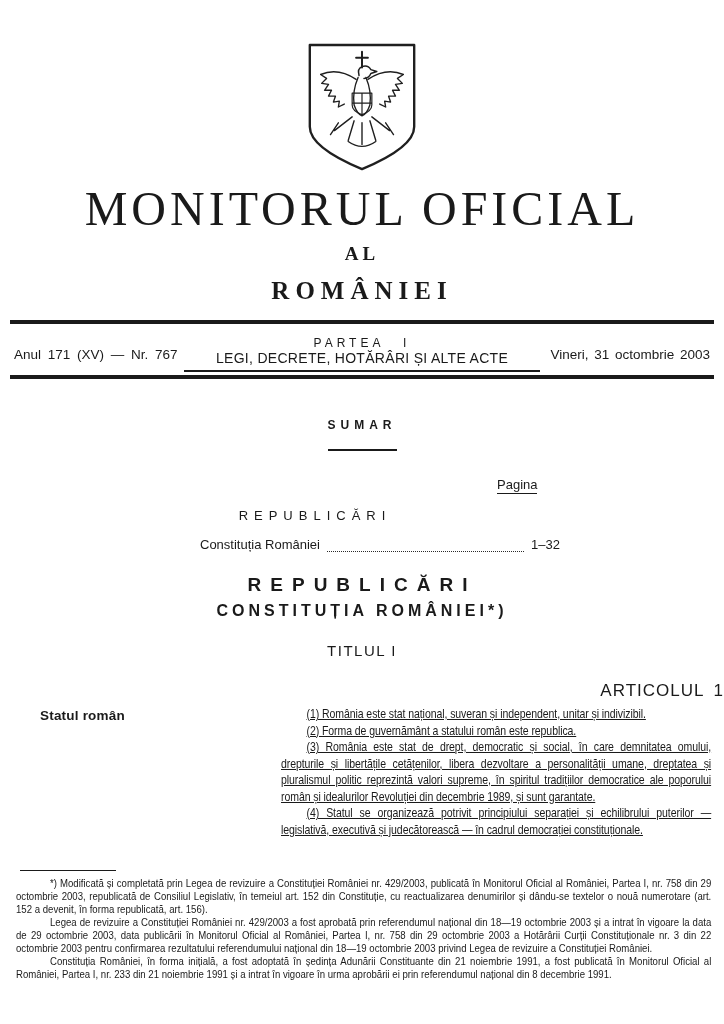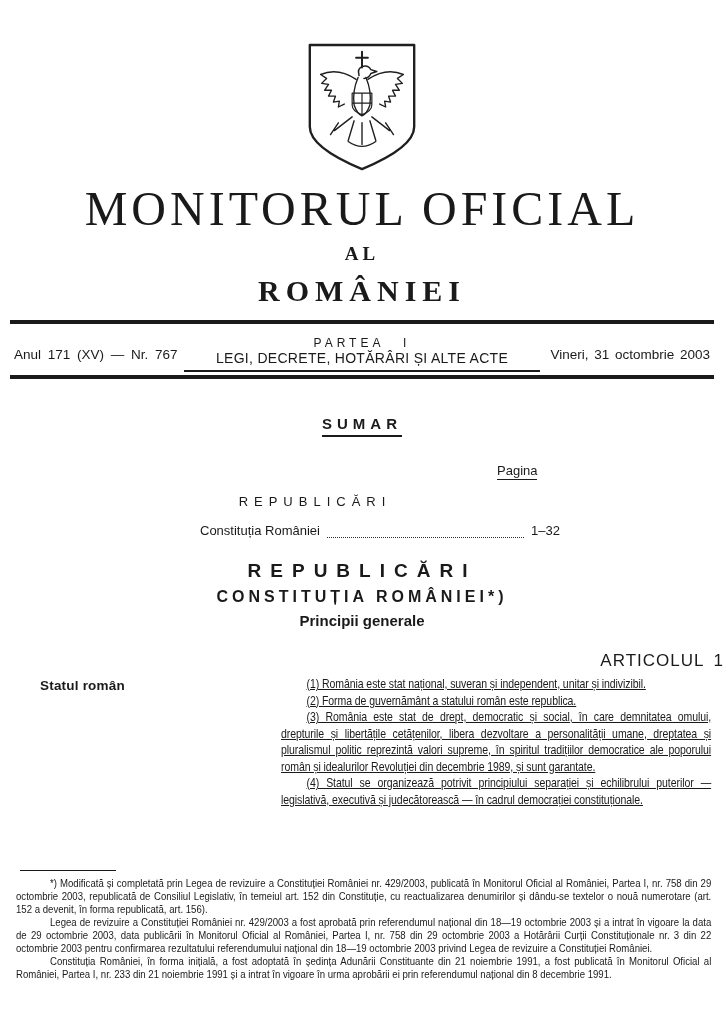--- a/index.html
+++ b/index.html
@@ -13,34 +13,34 @@
     background:var(--paper);color:var(--ink);
     font-family:"Liberation Sans","DejaVu Sans",sans-serif;
     margin:0 auto;
   }
   
   .emblem-wrap{text-align:center;padding-top:42px;height:172px;}
   
   .masthead{font-family:"Liberation Serif","DejaVu Serif",serif;text-align:center;}
   .masthead-title{margin-top:10px;font-size:48px;line-height:54px;letter-spacing:4px;white-space:nowrap;}
   .masthead-al{margin-top:7px;font-size:19px;line-height:22px;letter-spacing:4px;font-weight:600;}
-  .masthead-sub{margin-top:7px;font-size:30px;line-height:38px;letter-spacing:6px;font-weight:600;}
+  .masthead-sub{margin-top:7px;font-size:25px;line-height:38px;letter-spacing:6px;font-weight:600;}
   
   .issue-bar{margin-top:10px;}
   .rule-top{border-top:4px solid var(--ink);margin:0 10px;}
   .issue-row{display:flex;align-items:center;padding:12px 14px 0;}
   .issue-left{flex:1;font-size:13.5px;word-spacing:3px;}
   .issue-center{width:356px;text-align:center;border-bottom:2px solid var(--ink);padding-bottom:3px;}
   .issue-part{font-weight:normal;font-size:12px;letter-spacing:4px;word-spacing:12px;line-height:14px;}
   .issue-contents{font-weight:normal;font-size:14px;letter-spacing:.3px;line-height:17px;}
   .issue-right{flex:1;text-align:right;font-size:13.5px;word-spacing:2px;}
   .rule-double{margin:3px 10px 0;height:2px;border-top:2px solid var(--ink);border-bottom:2px solid var(--ink);}
   
   .sumar-heading{text-align:center;margin-top:36px;}
-  .sumar-heading span{display:inline-block;font-weight:bold;font-size:15px;letter-spacing:5px;border-bottom:2px solid var(--ink);padding-bottom:3px;}
+  .sumar-heading span{display:inline-block;font-weight:bold;font-size:12px;letter-spacing:5px;border-bottom:2px solid var(--ink);padding-bottom:17px;}
   .summary-inner{width:630px;}
   .pagina-row{margin-top:24px;padding-left:497px;}
   .pagina-row span{display:inline-block;font-size:13px;border-bottom:1.5px solid var(--ink);padding-bottom:1px;}
   .section-label{margin-top:14px;text-align:center;font-size:13px;letter-spacing:6px;}
   .toc-row{display:flex;align-items:baseline;margin:14px 0 0 200px;width:360px;font-size:13px;}
   .toc-dots{flex:1;border-bottom:1.6px dotted #2a2a2a;margin:0 7px;align-self:flex-end;height:4px;}
   .toc-pages{white-space:nowrap;}
   
   .doc-republicari{margin-top:22px;text-align:center;font-weight:bold;font-size:19px;line-height:22px;letter-spacing:9px;}
   .doc-title{margin-top:5px;text-align:center;font-weight:bold;font-size:16px;line-height:19px;letter-spacing:4px;}
@@ -115,21 +115,21 @@
     <div class="section-label">REPUBLICĂRI</div>
     <div class="toc-row">
       <span>Constituția României</span>
       <span class="toc-dots"></span>
       <span class="toc-pages">1–32</span>
     </div>
   </div>
 
   <div class="doc-republicari">REPUBLICĂRI</div>
   <div class="doc-title">CONSTITUȚIA ROMÂNIEI*)</div>
-  <div class="doc-principii">Principii generale</div>
+  <div class="doc-titlul">TITLUL I</div>
   <div class="doc-articol">ARTICOLUL 1</div>
 
   <div class="body-block">
     <div class="margin-label">Statul român</div>
     <div class="body-text">
       <p>(1) România este stat național, suveran și independent, unitar și indivizibil.</p>
       <p>(2) Forma de guvernământ a statului român este republica.</p>
       <p>(3) România este stat de drept, democratic și social, în care demnitatea omului, drepturile și libertățile cetățenilor, libera dezvoltare a personalității umane, dreptatea și pluralismul politic reprezintă valori supreme, în spiritul tradițiilor democratice ale poporului român și idealurilor Revoluției din decembrie 1989, și sunt garantate.</p>
       <p>(4) Statul se organizează potrivit principiului separației și echilibrului puterilor — legislativă, executivă și judecătorească — în cadrul democrației constituționale.</p>
     </div>

